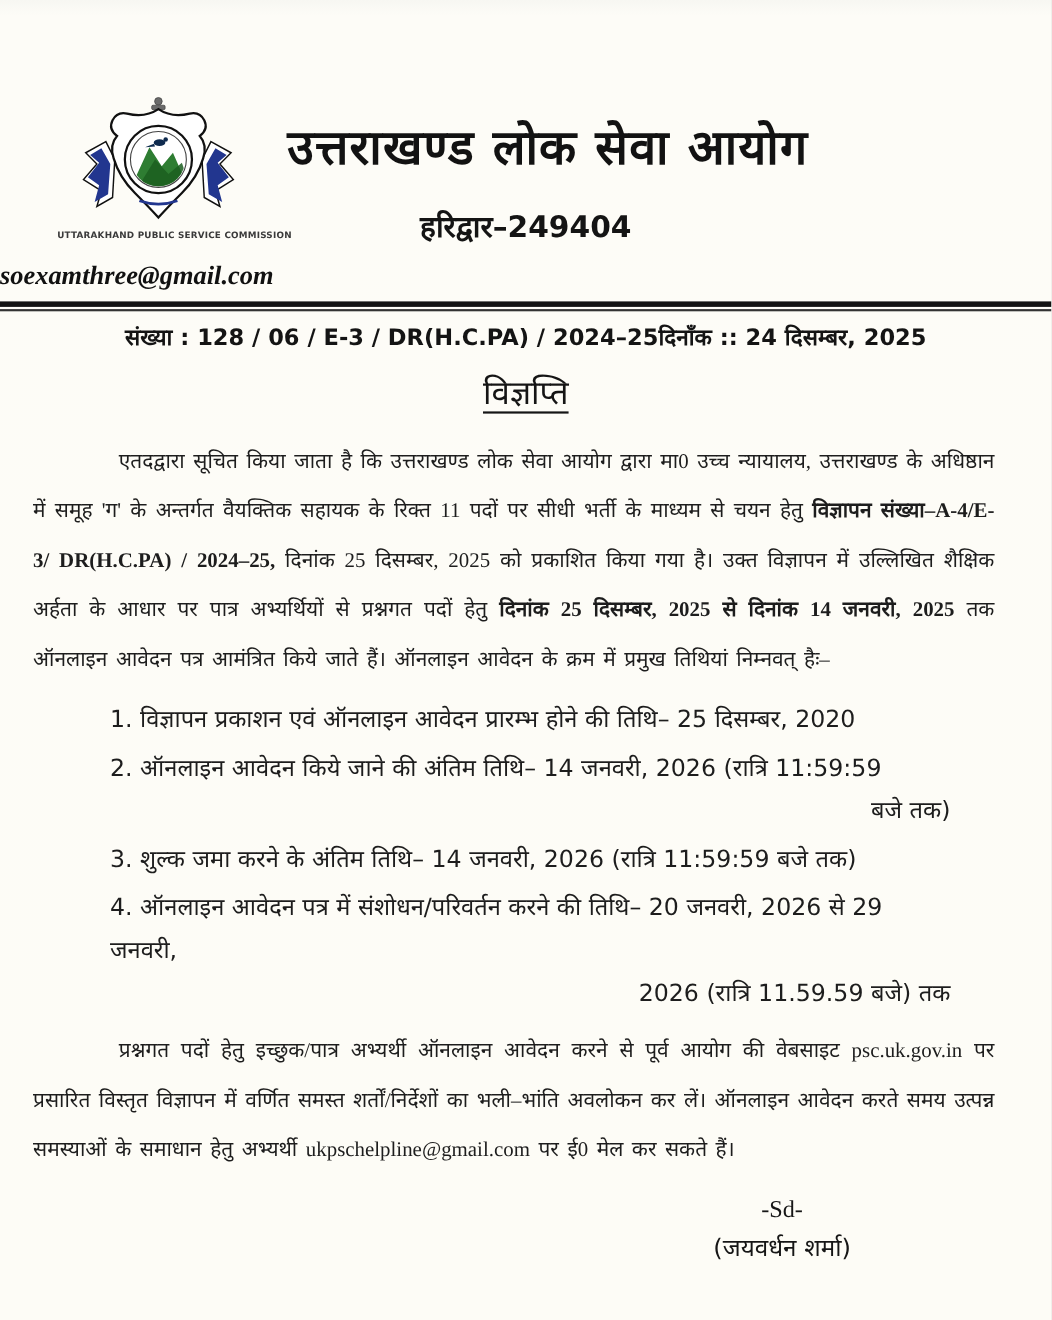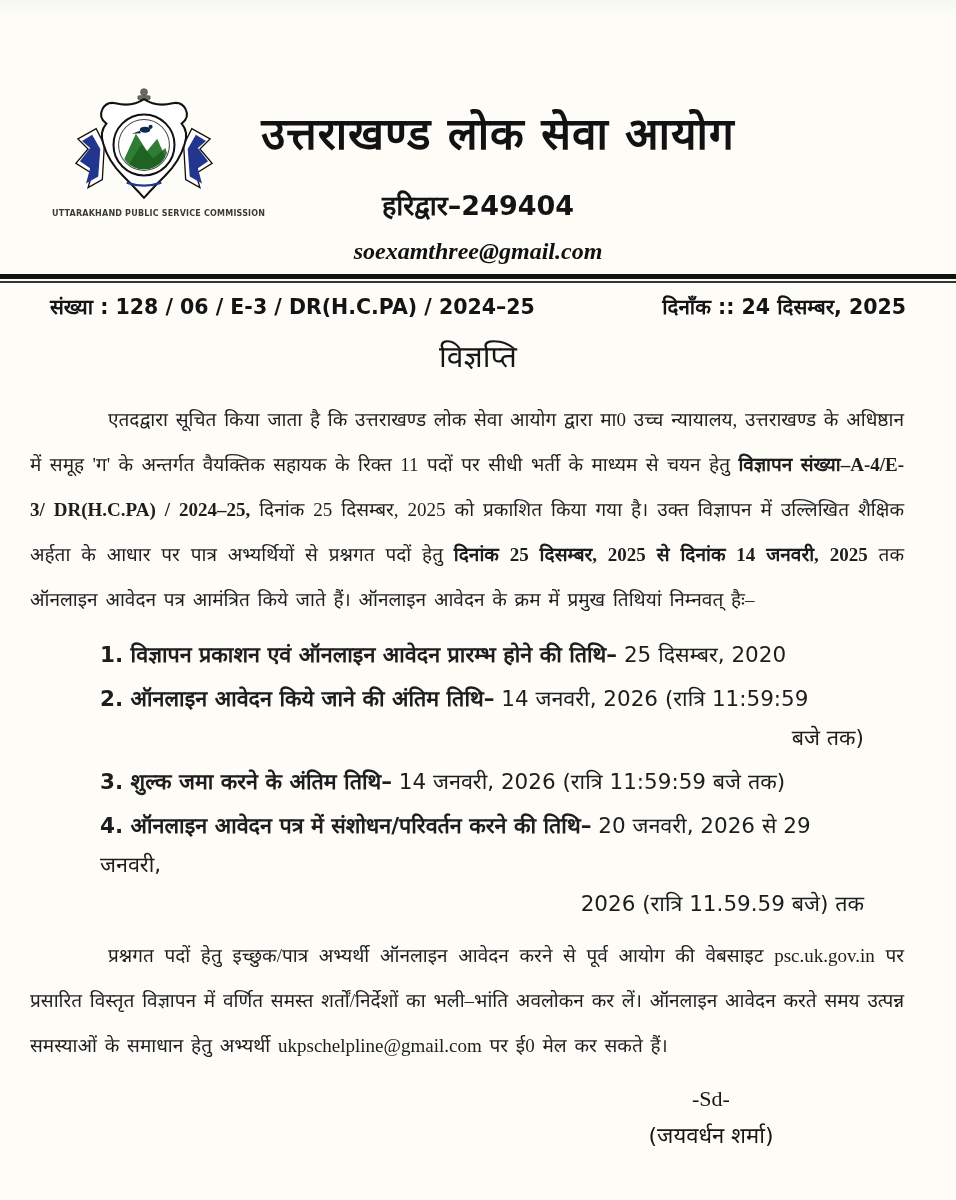--- a/index.html
+++ b/index.html
@@ -27,52 +27,53 @@
   }
   .org-name {
     text-align: center; font-size: 44px; font-weight: bold;
     color: #121212; letter-spacing: 1px; padding-left: 80px; padding-right: 40px; margin-top: 16px;
   }
   .city-pin {
     text-align: center; font-size: 27px; font-weight: bold;
     margin-top: 24px; color: #141414;
   }
   .header-email {
-    text-align: center; font-family: "Liberation Serif", "DejaVu Serif", serif;
+    text-align: left; font-family: "Liberation Serif", "DejaVu Serif", serif;
     font-style: italic; font-weight: bold; font-size: 24px;
     margin-top: 15px; padding-bottom: 9px; color: #111;
   }
   
   .rule-thick { height: 5px; background: #121212; }
   .rule-thin  { height: 2px; background: #333; margin-top: 2px; }
   
   .ref-line {
-    display: flex; justify-content: space-between;
+    display: flex; justify-content: center;
     padding: 9px 50px 0 50px;
     font-size: 20.5px; font-weight: bold; color: #141414;
   }
   
   .doc-title {
     text-align: center; margin-top: 15px;
     font-size: 30px; font-weight: 500; color: #151515;
+    text-decoration: underline;
     text-decoration-thickness: 2px;
     text-underline-offset: 7px;
   }
   
   .para {
     font-size: 19px; line-height: 45px; text-align: justify;
     padding: 0 52px 0 30px; word-spacing: 3px; color: #1d1d1d; font-family: Liberation Serif, serif;
   }
   .para-1 { margin-top: 21px; text-indent: 78px; }
   .para-2 { margin-top: 10px; text-indent: 78px; line-height: 45px; }
   .bold { font-weight: bold; }
   
   .dates { padding: 8px 88px 0 100px; font-size: 21.5px; line-height: 39px; }
   .date-row { margin-top: 5px; color: #1d1d1d; }
-  .date-label { font-weight: bold; text-align: right; }
+  .date-label { font-weight: normal; text-align: right; }
   .date-value2 { text-align: right; padding-right: 4px; }
   
   .signature {
     margin-top: 12px; margin-left: 592px; width: 238px;
     text-align: center; font-size: 22px; line-height: 37px; color: #161616;
   }
   .sig-sd { font-family: "Liberation Serif", "DejaVu Serif", serif; }
 </style>
 </head>
 <body>

